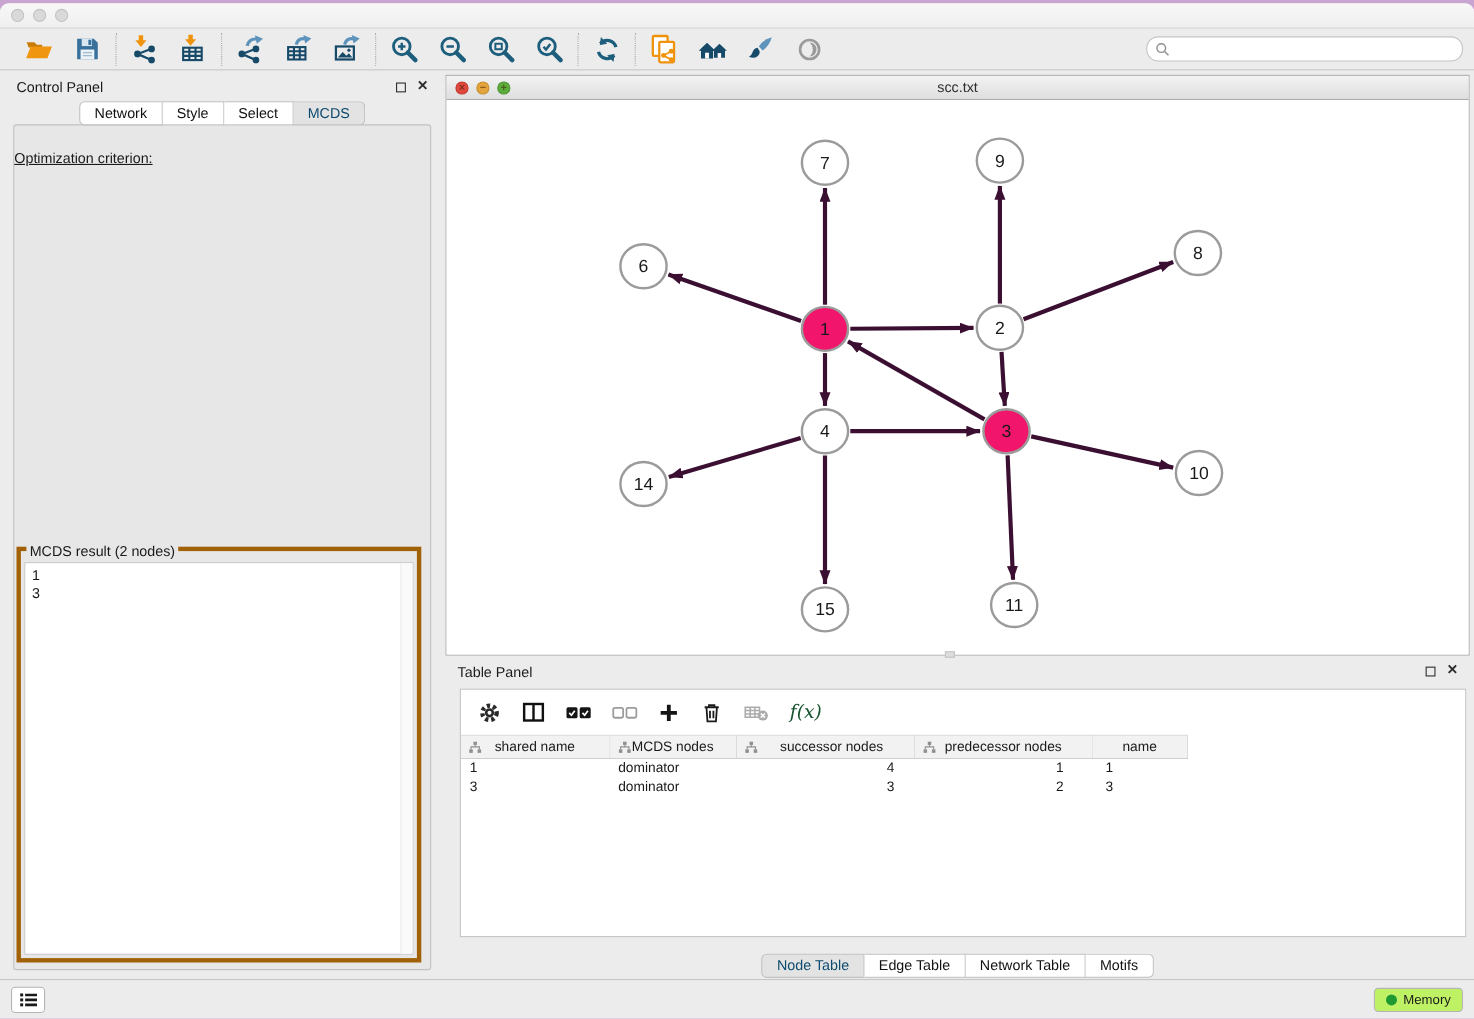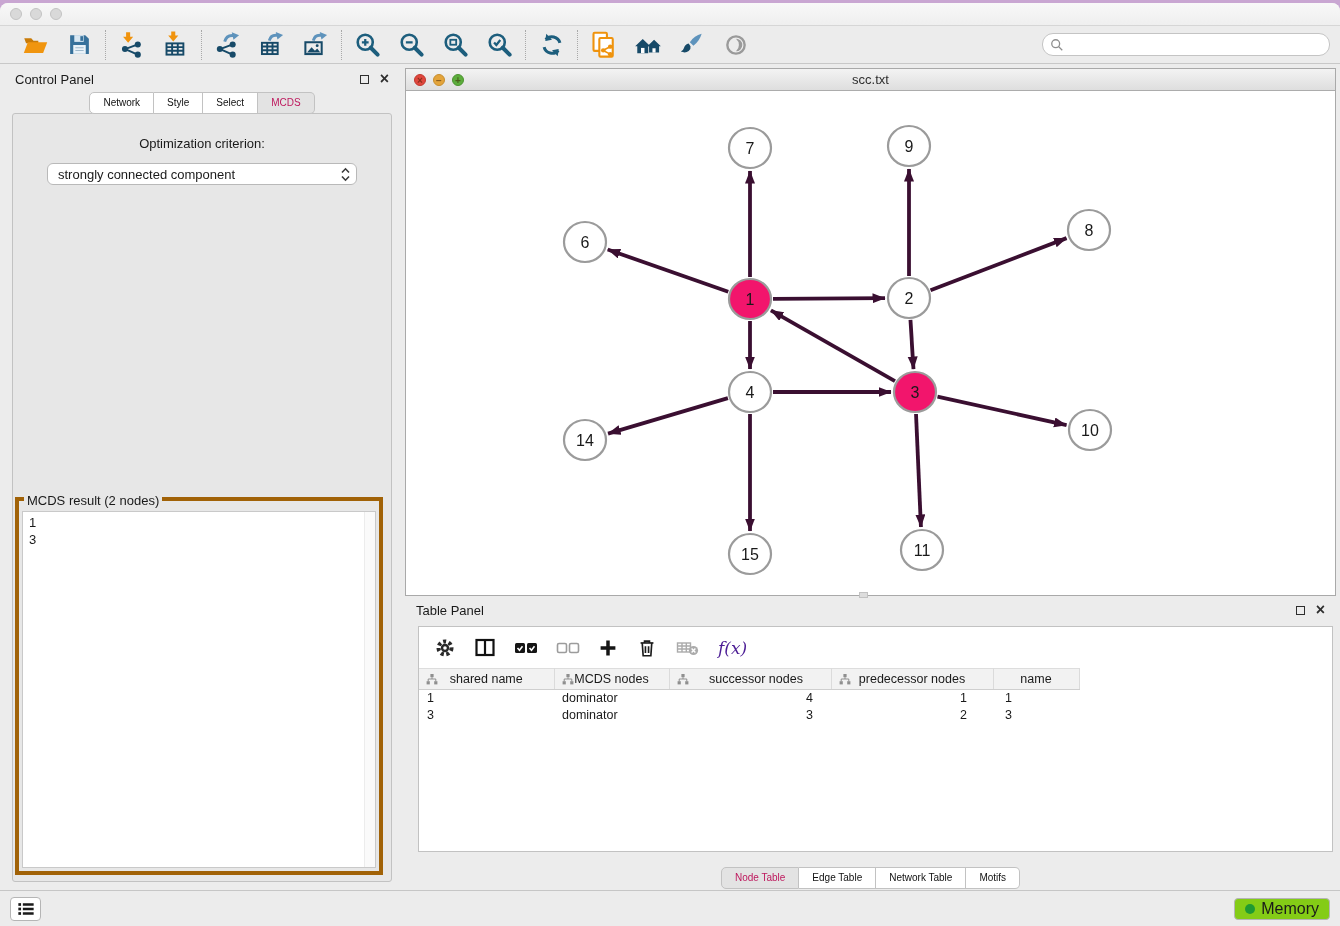--- a/index.html
+++ b/index.html
@@ -37,31 +37,31 @@
 
   
   .panel-header { height:24px; display:flex; align-items:center; padding:0 11px; font-size:13px; }
   .win-btns { margin-left:auto; display:flex; align-items:center; gap:11px; }
   .float-btn { width:9px; height:9px; border:1.5px solid #2E2E2E; background:transparent; }
   .close-btn { font-size:16px; font-weight:700; color:#2E2E2E; line-height:10px; }
 
   
   .segctl { display:flex; }
   .seg { background:#fff; border:1px solid #C2C2C2; border-left:none;
-    padding:0 13px; height:22px; line-height:20px; font-size:10px; color:#111; white-space:nowrap; }
+    padding:0 13px; height:22px; line-height:20px; font-size:13px; color:#111; white-space:nowrap; }
   .seg:first-child { border-left:1px solid #C2C2C2; border-radius:5px 0 0 5px; }
   .seg:last-child { border-radius:0 5px 5px 0; }
-  .seg.selected { background:#E3E3E3; color:#be185d;text-align:center; }
+  .seg.selected { background:#E3E3E3; color:#0c4a6e;text-align:center; }
 
   
   .control-panel { position:absolute; left:4px; top:2px; width:396px; bottom:6px; }
   .cp-tabs { position:absolute; top:25px; left:0; right:0; display:flex; justify-content:center; z-index:2; }
   .cp-body { position:absolute; top:46px; left:8px; right:8px; bottom:2px;
     background:#E7E7E7; border:1px solid #C2C2C2; border-radius:3px; }
-  .opt-label { margin-top:22px; text-align:center; font-size:13px; }
+  .opt-label { margin-top:22px; text-align:left; font-size:13px;text-decoration:underline; }
   .cp-select { margin:12px auto 0; width:310px; height:22px; background:#fff;
     border:1px solid #B9B9B9; border-radius:6px; display:flex; align-items:center;
     padding:0 6px 0 10px; font-size:13px; }
   .cp-buttons { display:flex; justify-content:center; gap:14px; margin-top:12px; }
   .btn { height:22px; padding:0 15px; background:#fff; border:1px solid #B9B9B9;
     border-radius:5px; font-size:13px; line-height:20px; }
   .result-box { position:absolute; left:2px; right:8px; top:383px; bottom:6px;
     border:4px solid #a16207; }
   .result-legend { position:absolute; top:-8px; left:5px; background:#E7E7E7;
     padding:0 3px; font-size:13px; }
@@ -85,42 +85,42 @@
   .nw-canvas { position:absolute; top:22px; left:0; right:0; bottom:0; background:#fff; }
   .splitter-handle { position:absolute; left:453px; bottom:-3px; width:9px; height:6px;
     background:#DDDDDD; border:1px solid #C2C2C2; z-index:3; }
 
   
   .table-panel { position:absolute; left:405px; top:533px; width:931px; height:293px; }
   .tp-box { position:absolute; left:13px; right:3px; top:28px; height:226px;
     background:#fff; border:1px solid #C2C2C2; overflow:hidden; }
   .tp-toolbar { height:41px; display:flex; align-items:center; gap:18px; padding:0 15px; }
   .tp-icon { display:flex; align-items:center; justify-content:center; }
-  .fx { font-family:"DejaVu Serif", serif; font-style:italic; color:#4c1d95; font-size:17px; }
+  .fx { font-family:"DejaVu Serif", serif; font-style:italic; color:#14532d; font-size:17px; }
   table.tp-table { border-collapse:collapse; table-layout:fixed; font-size:12.5px; }
   .tp-table th { height:21px; background:#F2F2F2; border-top:1px solid #DDDDDD;
     border-bottom:1px solid #CFCFCF; border-right:1px solid #DBDBDB;
     font-weight:400; text-align:center; position:relative; font-size:12.5px; }
   .tp-table th .hier { position:absolute; left:7px; top:5px; }
   .tp-table td { height:17px; vertical-align:middle; }
   .al-l  { text-align:left;  padding-left:8px; }
   .al-l2 { text-align:left;  padding-left:12px; }
   .al-r2 { text-align:right; padding-right:18px; }
   .al-r3 { text-align:right; padding-right:26px; }
   .tp-tabs { position:absolute; bottom:2px; left:0; right:0; display:flex; justify-content:center; }
 
   
   .status-bar { position:absolute; bottom:0; left:0; right:0; height:36px;
     background:#ECECEC; border-top:1px solid #C6C6C6; }
   .list-btn { position:absolute; left:10px; top:6px; width:31px; height:24px;
     background:#fff; border:1px solid #B5B5B5; border-radius:4px;
     display:flex; align-items:center; justify-content:center; }
-  .memory-btn { position:absolute; right:10px; top:7px; height:22px; background:#84cc16;
+  .memory-btn { position:absolute; right:10px; top:7px; height:22px; background:#bef264;
     border:1px solid #B5B5B5; border-radius:4px; display:flex; align-items:center;
-    gap:6px; padding:0 10px; font-size:16px; }
+    gap:6px; padding:0 10px; font-size:12px; }
   .mem-dot { width:10px; height:10px; border-radius:50%; background:#1F9A32; }
 </style>
 </head>
 <body>
 
 <div class="window">
 
   <div class="titlebar">
     <span class="tl-dot"></span>
     <span class="tl-dot"></span>
@@ -299,27 +299,20 @@
         </span>
       </div>
       <div class="cp-tabs segctl">
         <span class="seg">Network</span>
         <span class="seg">Style</span>
         <span class="seg">Select</span>
         <span class="seg selected">MCDS</span>
       </div>
       <div class="cp-body">
         <div class="opt-label">Optimization criterion:</div>
-        <div class="cp-select">
-          <span>strongly connected component</span>
-          <svg width="9" height="15" viewBox="0 0 9 15" style="margin-left:auto">
-            <path d="M1 5.5 L4.5 1.8 8 5.5" stroke="#3A3A3A" stroke-width="1.6" fill="none"></path>
-            <path d="M1 9.5 L4.5 13.2 8 9.5" stroke="#3A3A3A" stroke-width="1.6" fill="none"></path>
-          </svg>
-        </div>
         <div class="result-box">
           <span class="result-legend">MCDS result (2 nodes)</span>
           <div class="result-text">
             <div>1</div>
             <div>3</div>
           </div>
           <div class="result-scroll"></div>
         </div>
       </div>
     </div>

